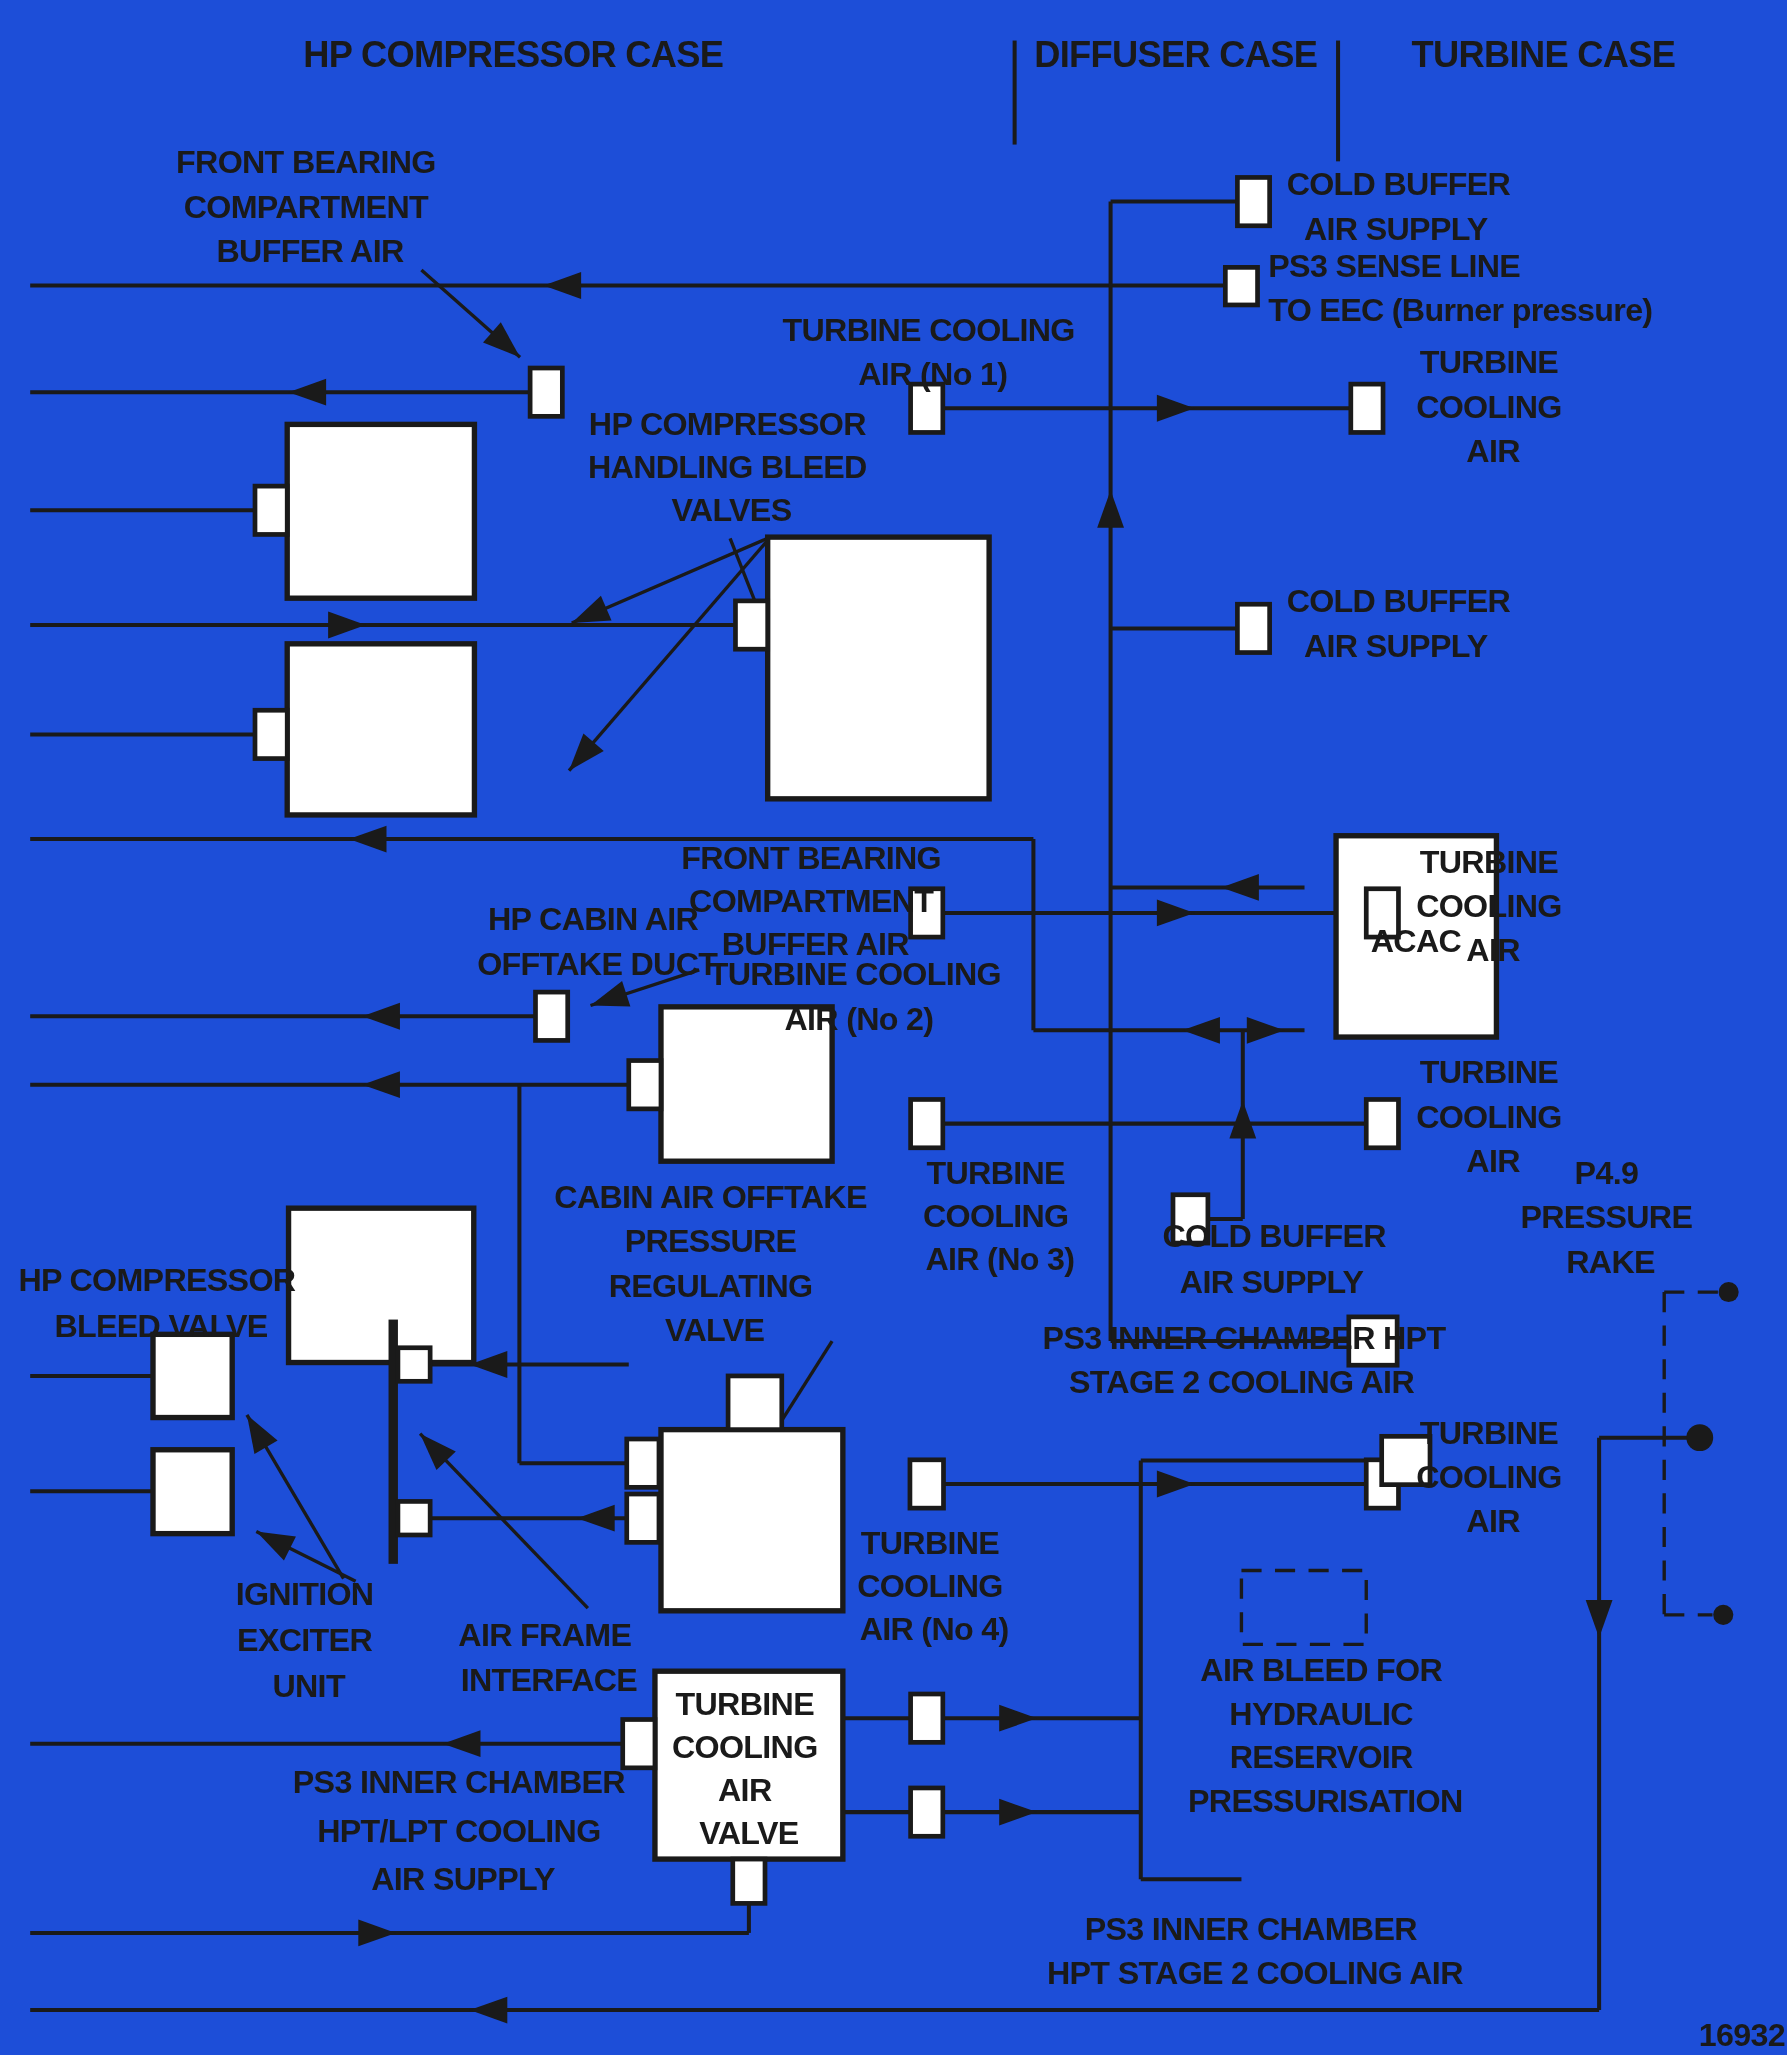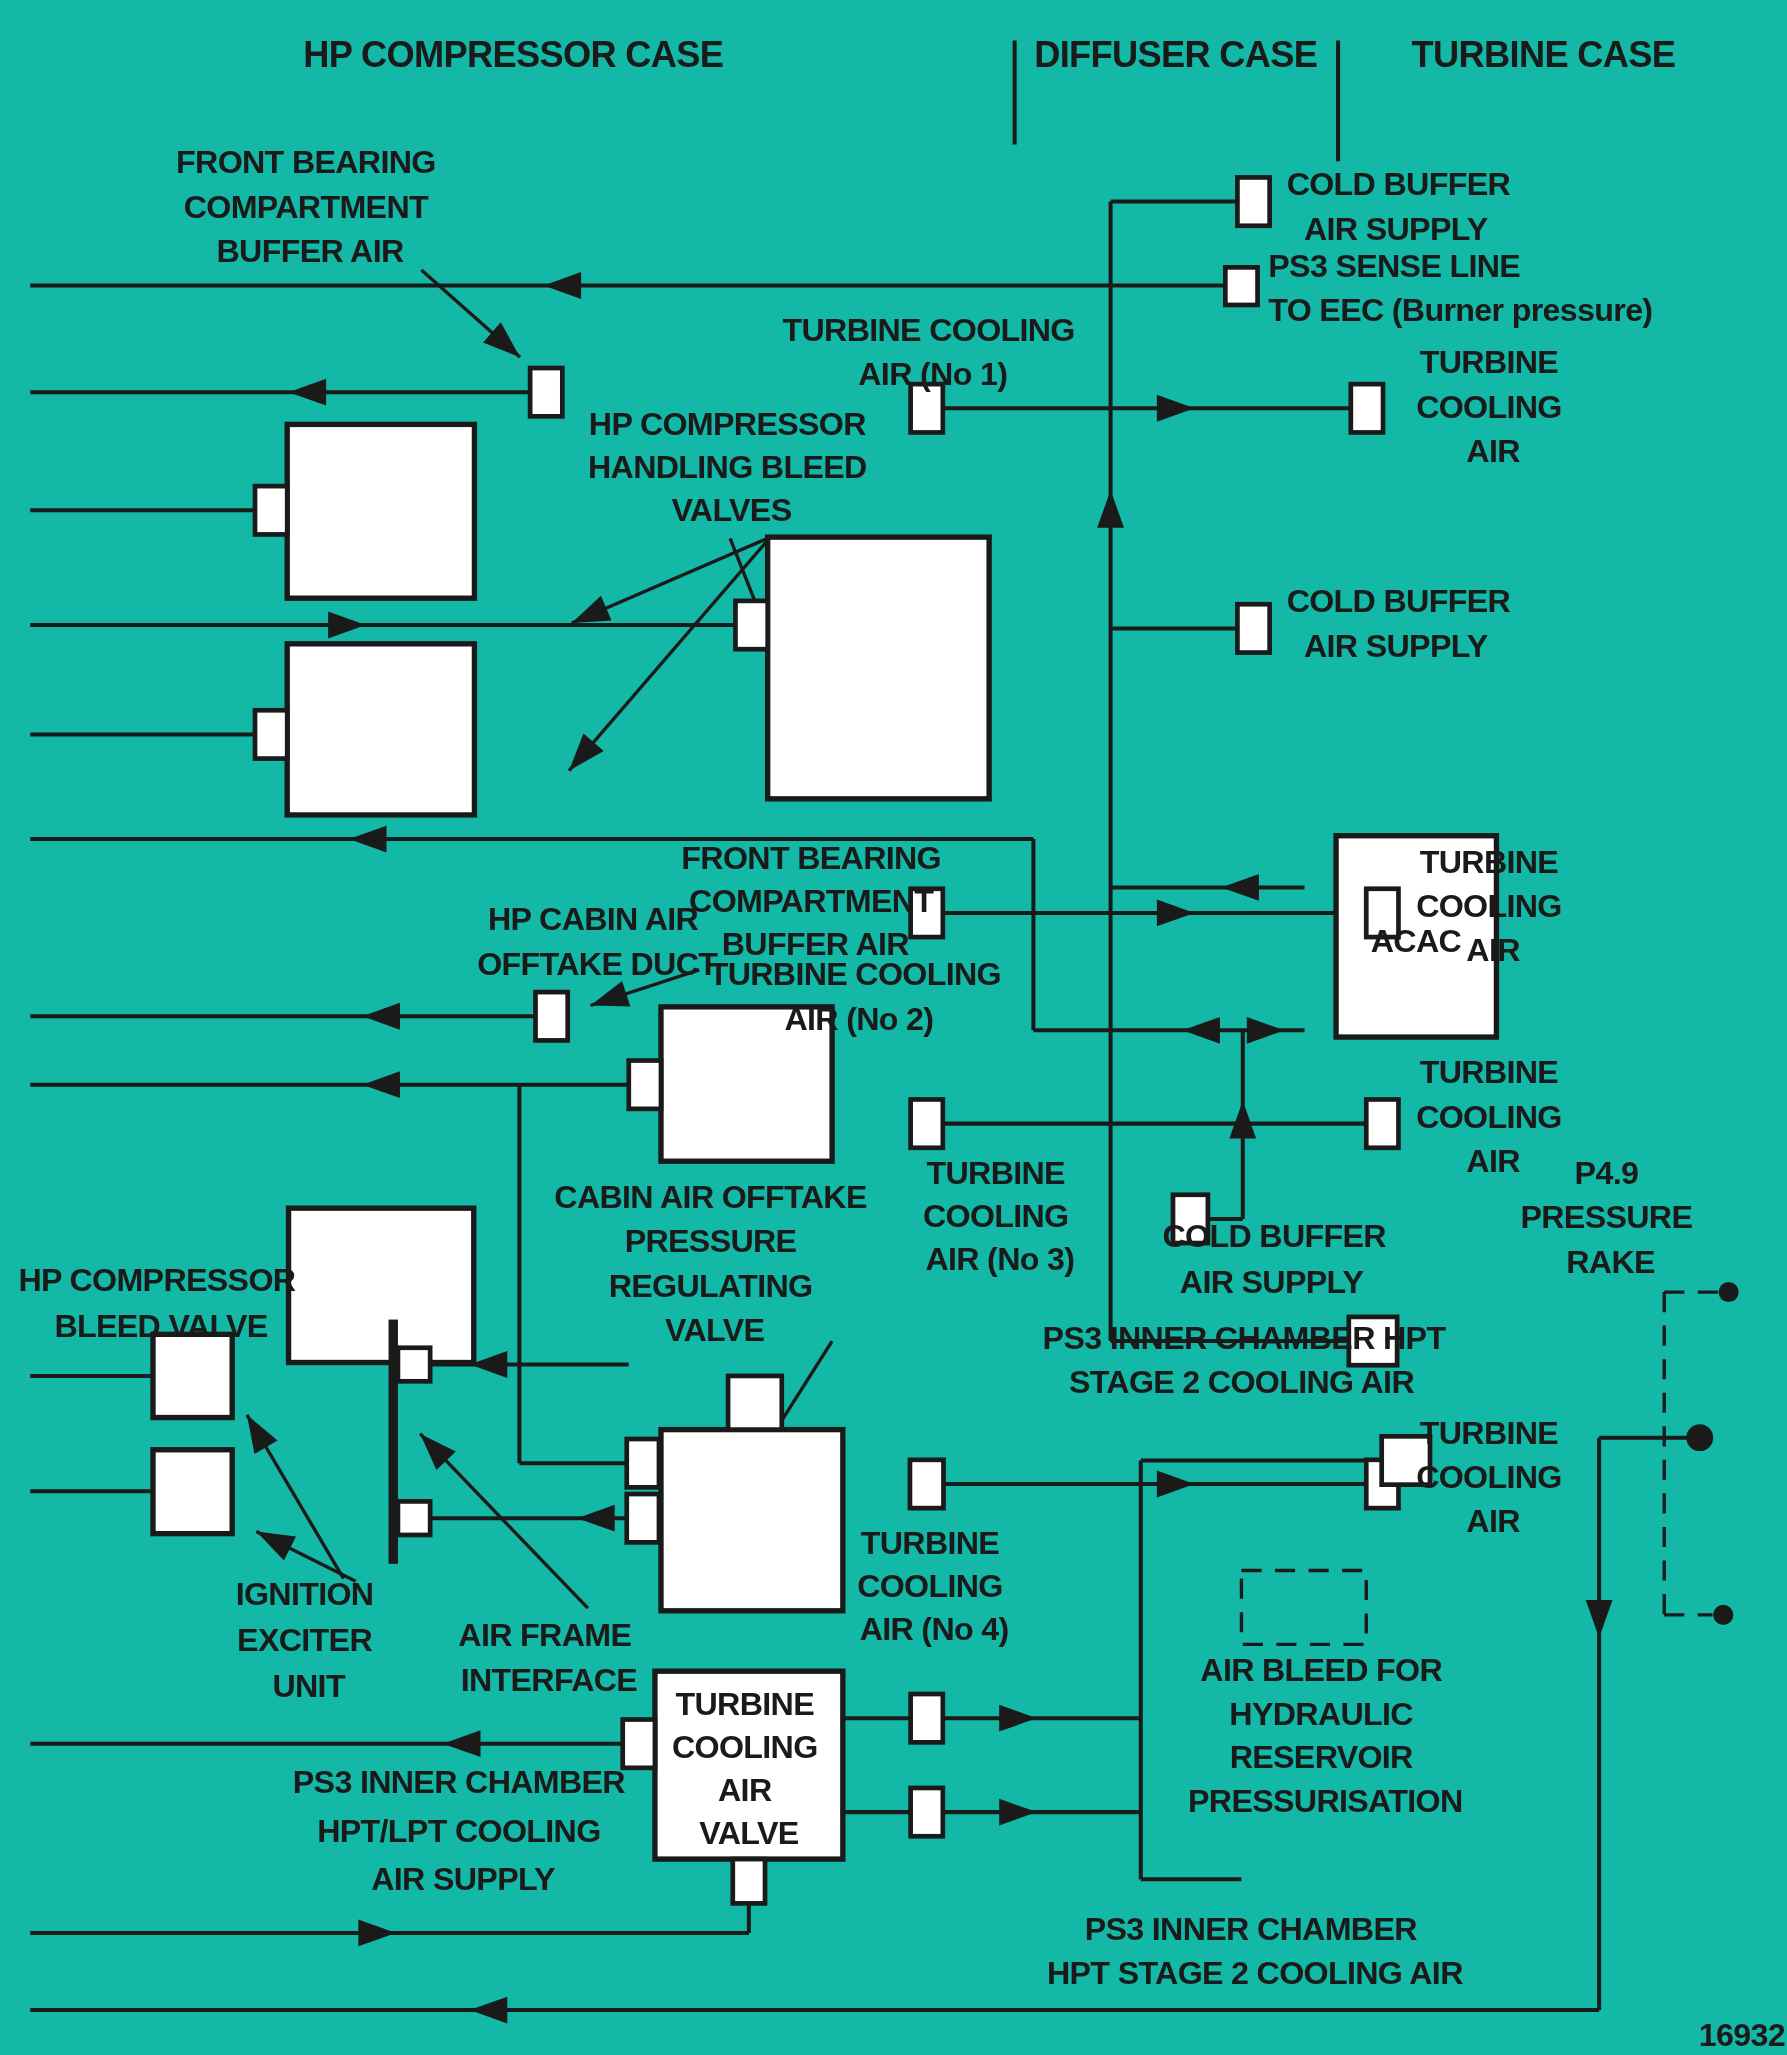--- a/index.html
+++ b/index.html
@@ -1,16 +1,16 @@
 <!DOCTYPE html>
 <html style="font-size:10.7px"><head>
 <meta charset="utf-8">
 <style>
   html,body{margin:0;padding:0;background:#ffffff;}
-  #canvas{position:relative;width:1787px;height:2056px;background:#14b8a6;text-decoration:underline;}
+  #canvas{position:relative;width:1787px;height:2056px;background:#1d4ed8;text-decoration:underline;}
   svg{display:block;}
   .ln{stroke:#1a1a1a;stroke-width:6;fill:none;}
   .lnthin{stroke:#1a1a1a;stroke-width:5;fill:none;}
   .box{fill:#ffffff;stroke:#1a1a1a;stroke-width:8;}
   .sq{fill:#ffffff;stroke:#1a1a1a;stroke-width:7;}
   .arr{fill:#1a1a1a;stroke:none;}
   .dot{fill:#1a1a1a;stroke:none;}
   .dash{stroke:#1a1a1a;stroke-width:5;fill:none;stroke-dasharray:30 20;}
   .bar{fill:#1a1a1a;stroke:none;}
   text{font-family:"Liberation Sans","DejaVu Sans",sans-serif;font-weight:bold;

